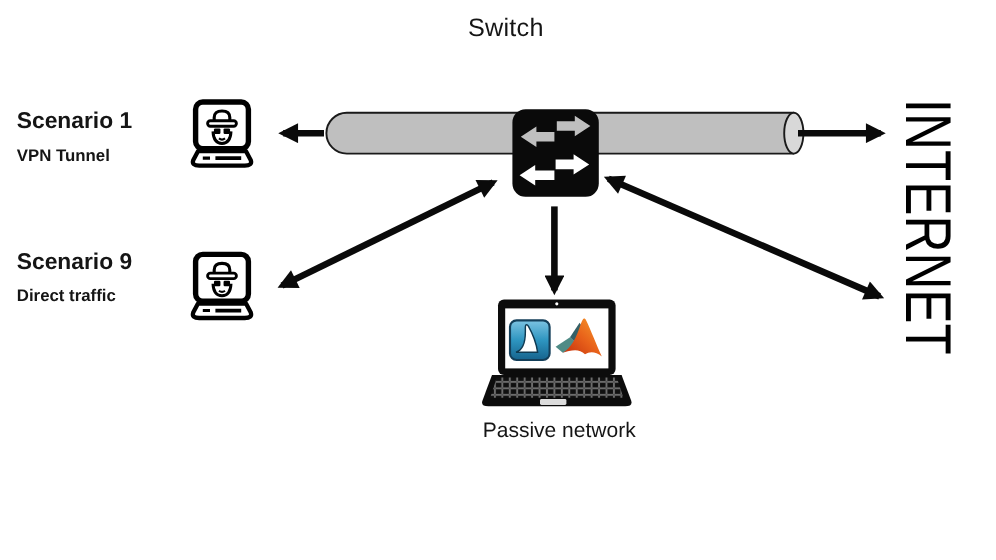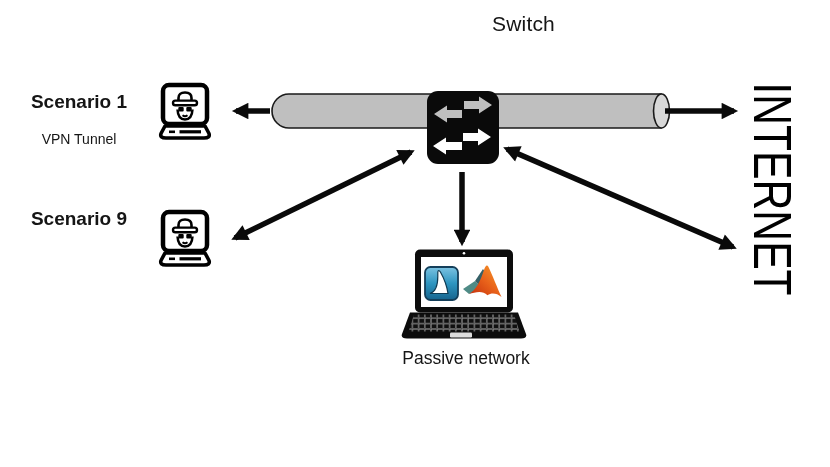--- a/index.html
+++ b/index.html
@@ -3,26 +3,26 @@
 <meta charset="utf-8">
 <style>
   html,body{margin:0;padding:0;background:#ffffff;}
   .canvas{
     position:relative;width:830px;height:467px;background:#ffffff;overflow:hidden;
     font-family:"Liberation Sans",sans-serif;color:#151515;
   }
   .abs{position:absolute;}
   .layer{position:absolute;left:0;top:0;width:830px;height:467px;}
   .title{
-    left:390px;top:12px;width:165px;text-align:right;
+    left:390px;top:12px;width:165px;text-align:left;
     font-size:21px;font-weight:400;letter-spacing:.2px;
   }
-  .sc-group{width:130px;text-align:center;}
+  .sc-group{width:130px;text-align:left;}
   .sc-main{font-size:19px;font-weight:700;line-height:21px;}
-  .sc-sub{font-size:14px;font-weight:400;line-height:17px;margin-top:19px;}
+  .sc-sub{font-size:14px;font-weight:700;line-height:17px;margin-top:9px;}
   .sc1{left:14px;top:91px;}
   .sc2{left:14px;top:208px;}
   .internet{
     left:773px;top:189px;white-space:nowrap;
     font-size:54px;font-weight:400;line-height:1;
     transform:translate(-50%,-50%) rotate(90deg) scaleX(0.79);
     transform-origin:center center;color:#000;
   }
   .caption{
     left:366px;top:347px;width:200px;text-align:center;
@@ -127,20 +127,21 @@
 
   <div class="abs title">Switch</div>
 
   <div class="abs sc-group sc1">
     <div class="sc-main">Scenario 1</div>
     <div class="sc-sub">VPN Tunnel</div>
   </div>
 
   <div class="abs sc-group sc2">
     <div class="sc-main">Scenario 9</div>
+    <div class="sc-sub">Direct traffic</div>
   </div>
 
   <div class="abs internet">INTERNET</div>
 
   <div class="abs caption">
     <span>Passive network</span>
   </div>
 
 </div>
 

